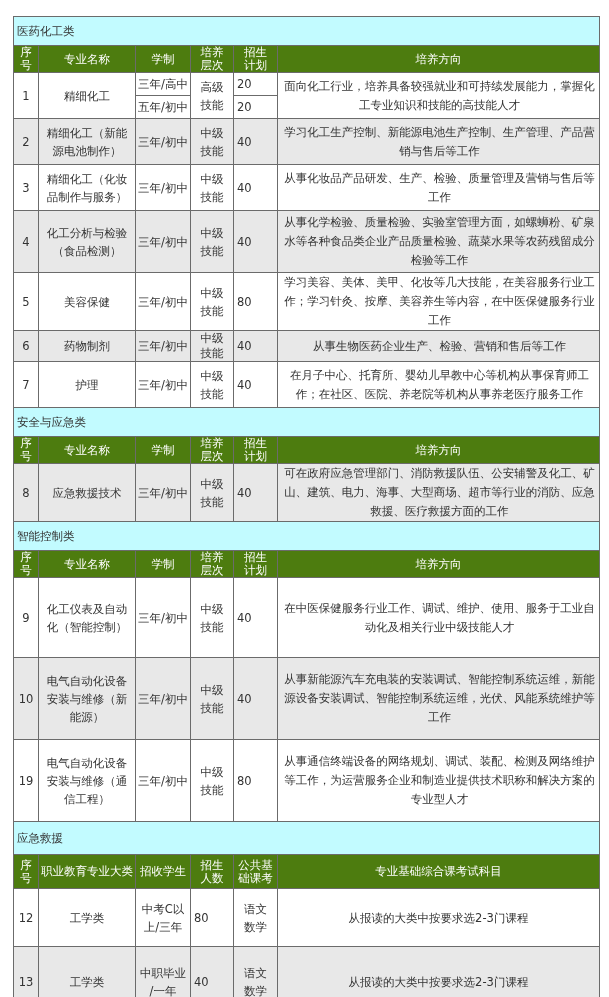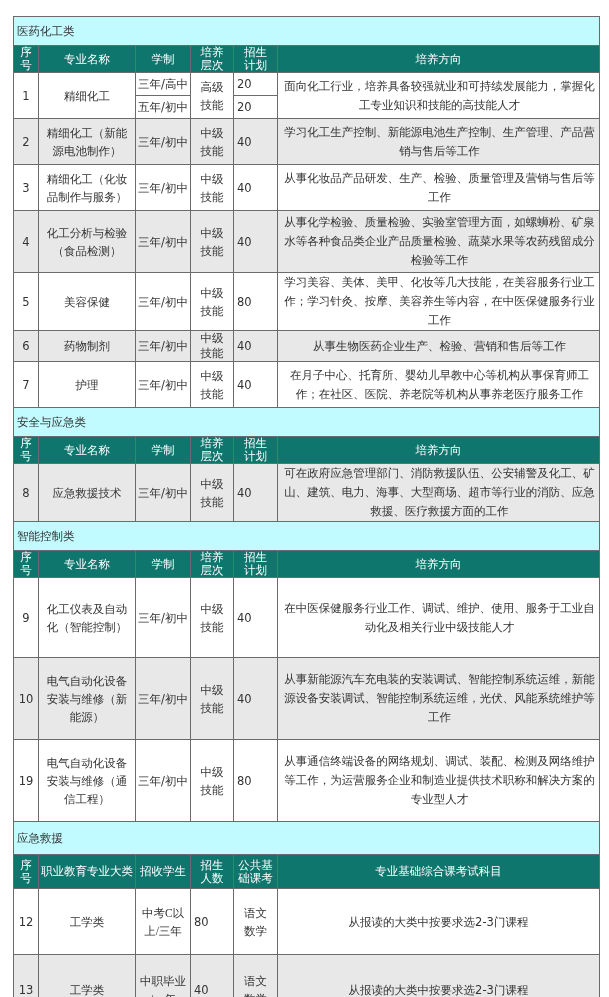--- a/index.html
+++ b/index.html
@@ -2,28 +2,28 @@
 <html><head>
 <meta charset="utf-8">
 <style>
   html, body { margin: 0; padding: 0; background: #ffffff; }
   body { width: 609px; height: 997px; position: relative; overflow: hidden;
          font-family: "DejaVu Sans", "Liberation Sans", sans-serif; color: #333; }
   .tbl { position: absolute; left: 13px; top: 16px; width: 586px;
          border-collapse: collapse; table-layout: fixed; font-size: 11.5px; }
   .tbl td { border: 1px solid #6b6b6b; padding: 0 3px; vertical-align: middle; line-height: 18px; }
   .sec td { background: #c2fbff; text-align: left; height: 28px; color: #333; font-size: 11.5px; }
-  .hdr td { background: #0f766e; color: #ffffff; text-align: center; font-size: 11.5px; line-height: 13px; height: 26px; padding: 0 1px; }
+  .hdr td { background: #4d7c0f; color: #ffffff; text-align: center; font-size: 11.5px; line-height: 13px; height: 26px; padding: 0 1px; }
   .row-w td { background: #ffffff; }
   .row-g td { background: #e8e8e8; }
   .c { text-align: center; }
   .l { text-align: center; }
   .num { }
   .dir { text-align: center; padding-left: 5px !important; line-height: 19px !important; }
-  .stack span { display: block; font-family: Liberation Serif, serif; }
+  .stack span { display: block; }
 </style>
 </head>
 <body>
 
 <table class="tbl">
   <colgroup>
     <col style="width:25px">
       <col style="width:97px">
       <col style="width:55px">
       <col style="width:43px">
@@ -221,21 +221,21 @@
       <td class="stack">
           <span>招生</span>
           <span>人数</span>
         </td>
       <td class="stack">
           <span>公共基</span>
           <span>础课考</span>
         </td>
       <td>专业基础综合课考试科目</td>
     </tr>
-    <tr class="row-w" style="height:66px">
+    <tr class="row-w" style="height:58px">
       <td class="c">12</td>
       <td class="c">工学类</td>
       <td class="c stack">
           <span>中考C以</span>
           <span>上/三年</span>
         </td>
       <td class="num">80</td>
       <td class="c stack">
           <span>语文</span>
           <span>数学</span>

